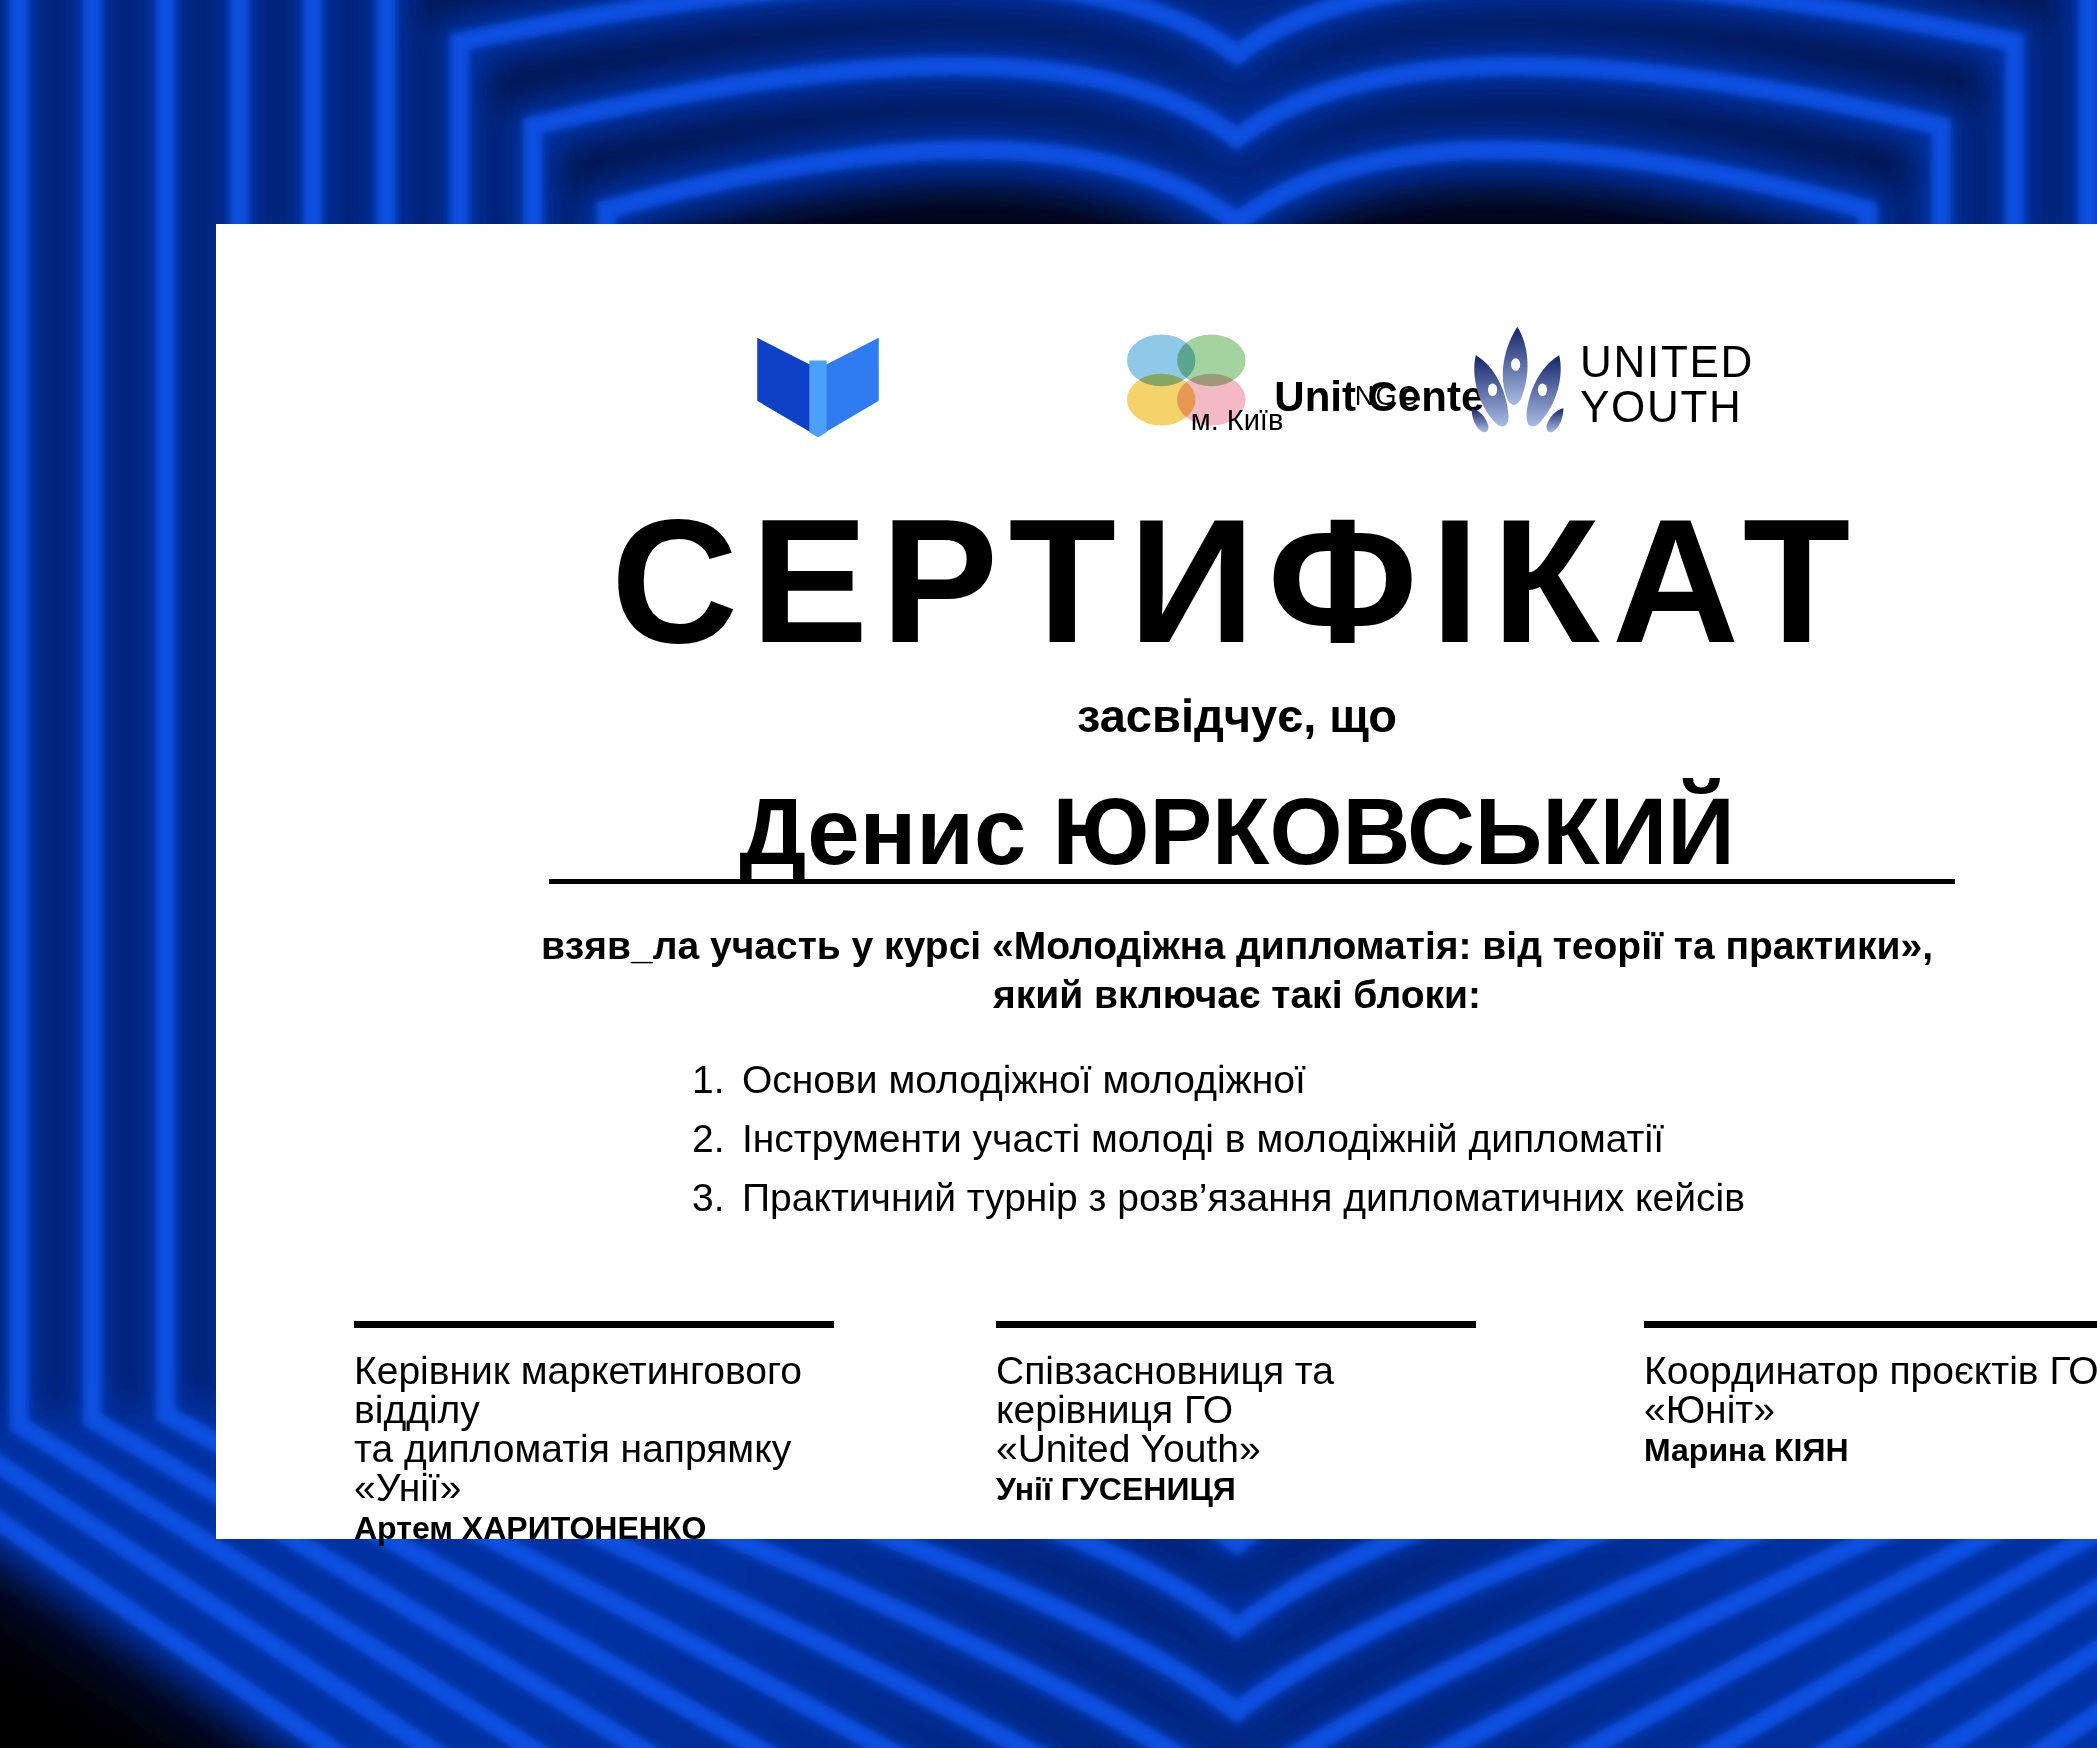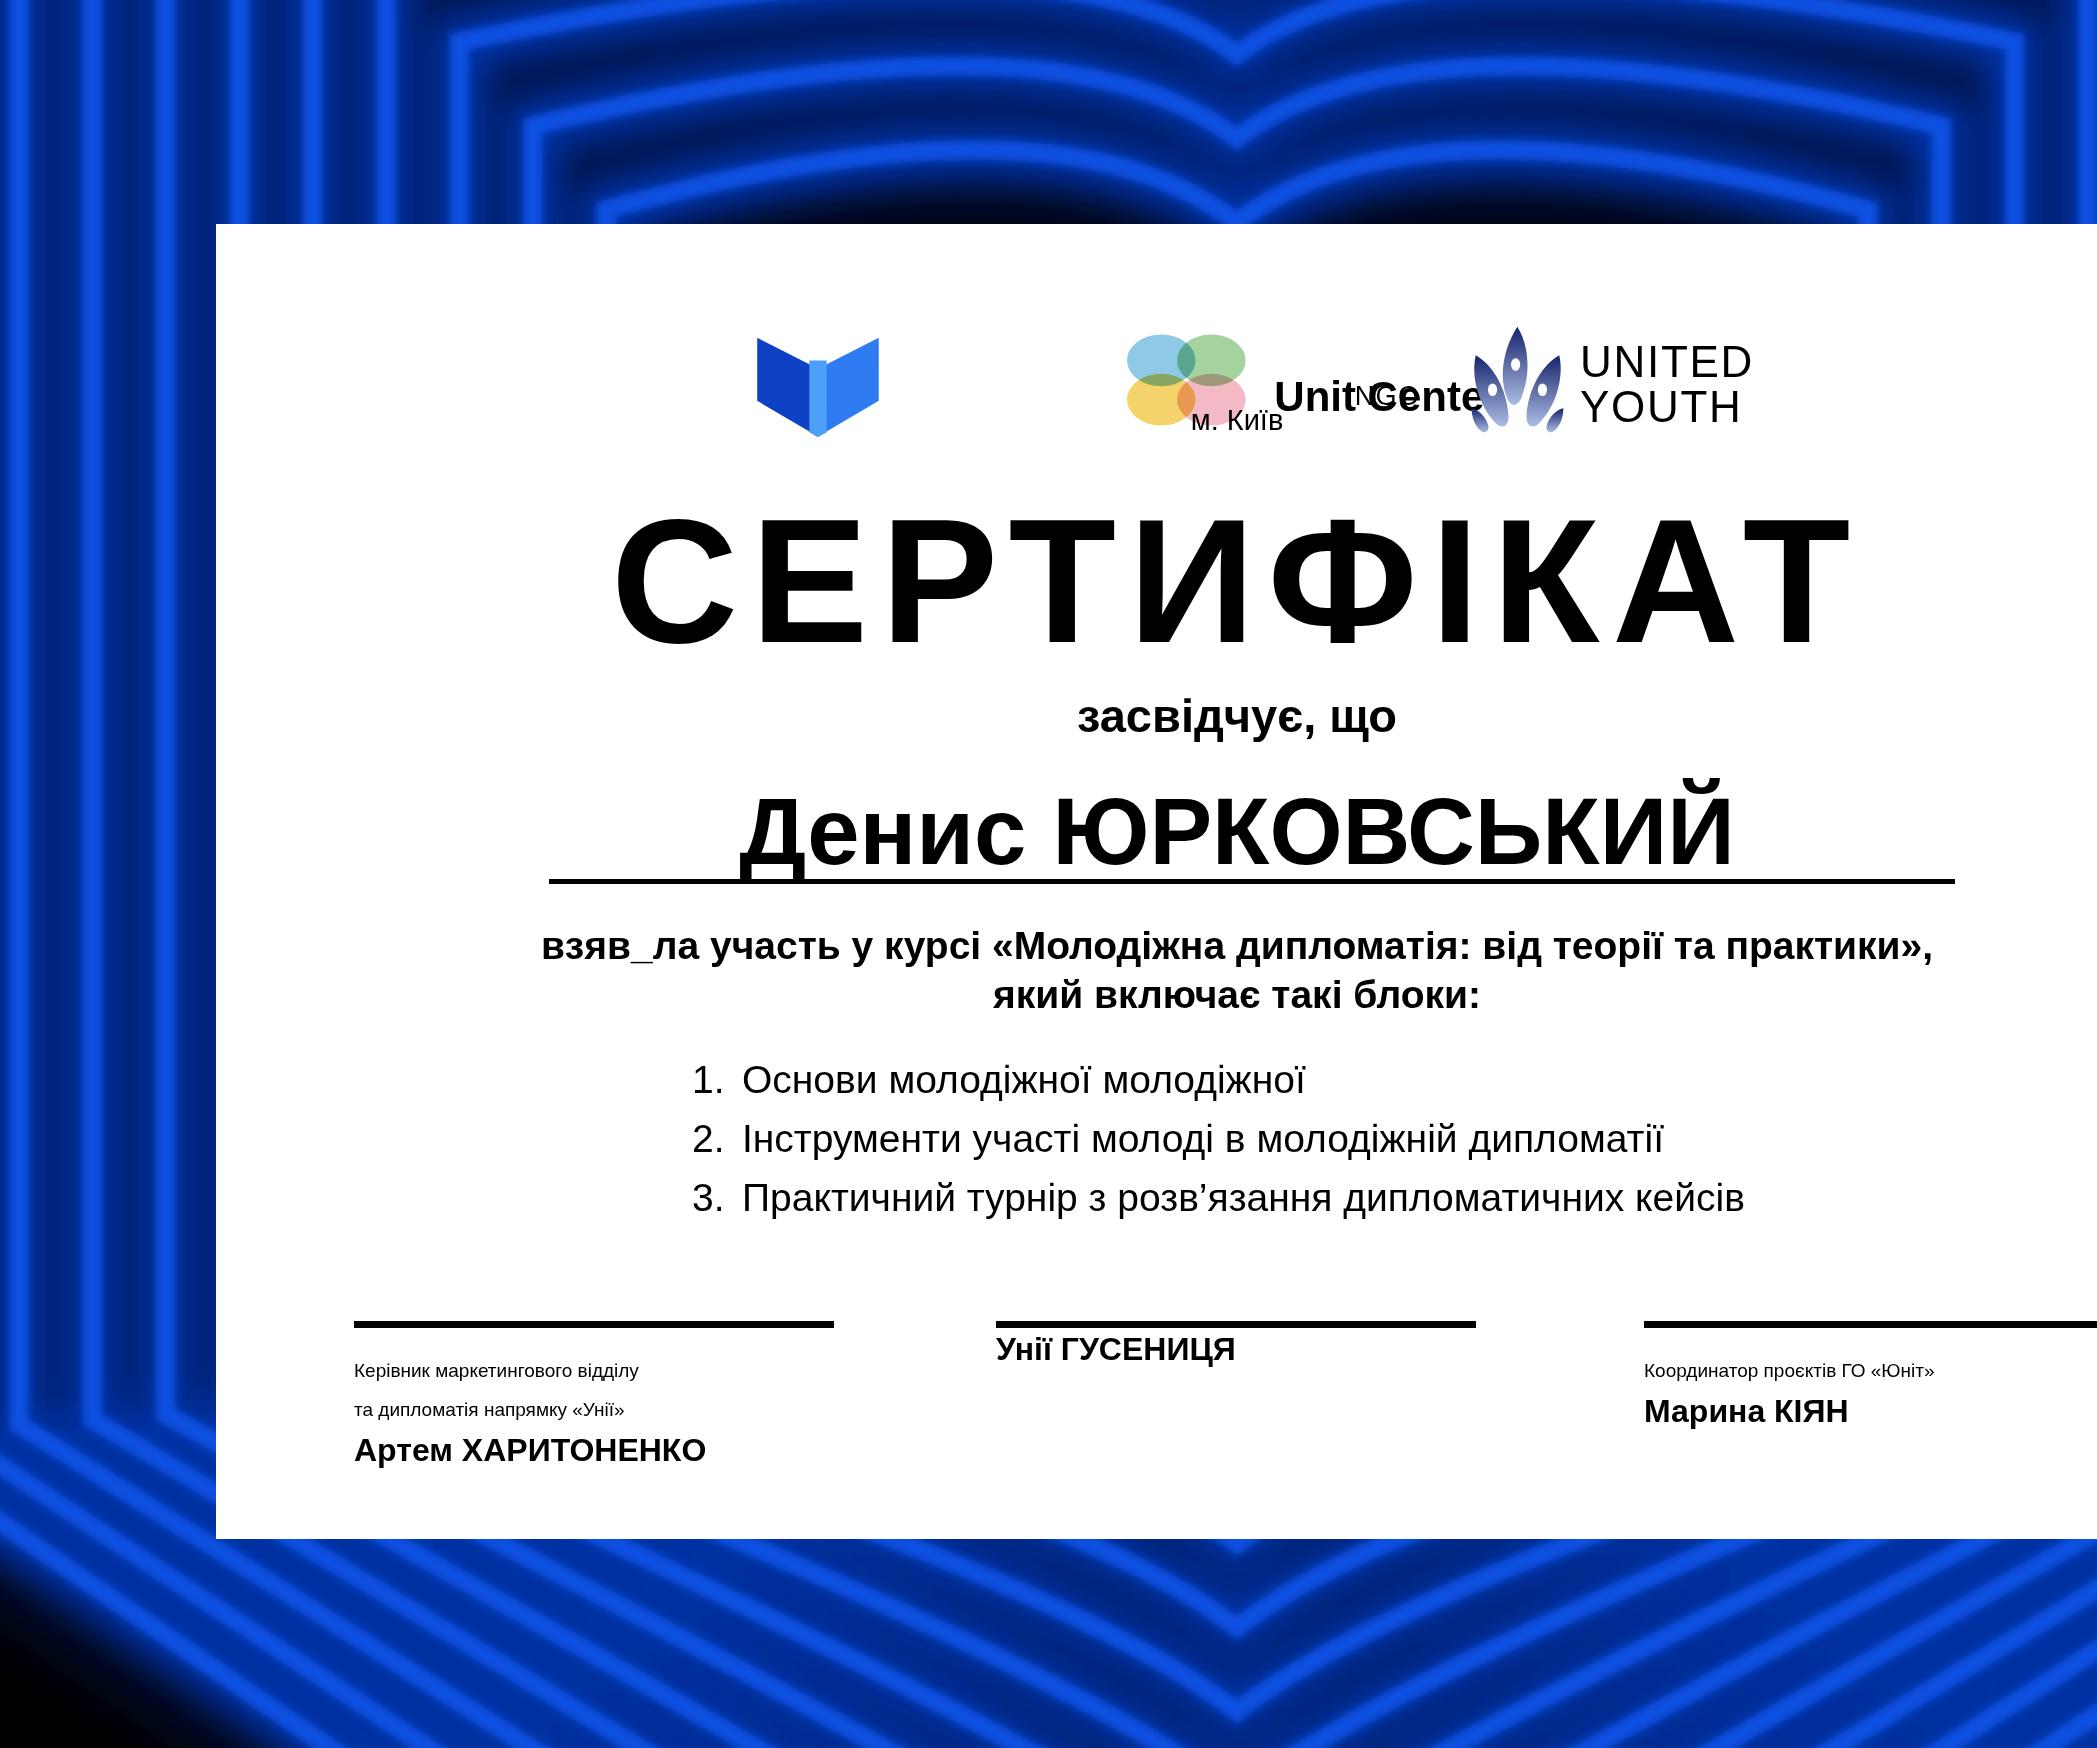--- a/index.html
+++ b/index.html
@@ -38,21 +38,21 @@
   #course2{top:749px;}
 
   .blocks{position:absolute;left:476px;top:834px;font-size:39px;font-weight:400;}
   .block-item{display:flex;margin-bottom:15px;}
   .block-num{width:50px;}
 
   
   .sig{position:absolute;top:1097px;width:487px;}
   #sig0{left:138px;} #sig1{left:780px;} #sig2{left:1428px;}
   .sig-line{width:480px;height:6.7px;background:#000;}
-  .sig-role{margin-top:23px;font-size:19px;line-height:39px;font-weight:400;}
+  .sig-role{margin-top:23px;font-size:39px;line-height:39px;font-weight:400;}
   .sig-name{margin-top:3.4px;font-size:32px;font-weight:700;}
 </style>
 </head>
 <body>
 
 <div id="canvas">
 
   <svg id="neon" viewBox="0 0 5897 4167" xmlns="http://www.w3.org/2000/svg">
       <defs>
         <filter id="bw" x="-20%" y="-20%" width="140%" height="140%">
@@ -188,20 +188,24 @@
       <div class="sig-line"></div>
       <div class="sig-role">
         <div>Керівник маркетингового відділу</div>
         <div>та дипломатія напрямку «Унії»</div>
       </div>
       <div class="sig-name">Артем ХАРИТОНЕНКО</div>
     </div>
 
     <div class="sig" id="sig1">
       <div class="sig-line"></div>
+      <div class="sig-role">
+        <div>Співзасновниця та керівниця ГО</div>
+        <div>«United Youth»</div>
+      </div>
       <div class="sig-name">Унії ГУСЕНИЦЯ</div>
     </div>
 
     <div class="sig" id="sig2">
       <div class="sig-line"></div>
       <div class="sig-role">
         <div>Координатор проєктів ГО «Юніт»</div>
       </div>
       <div class="sig-name">Марина КІЯН</div>
     </div>

